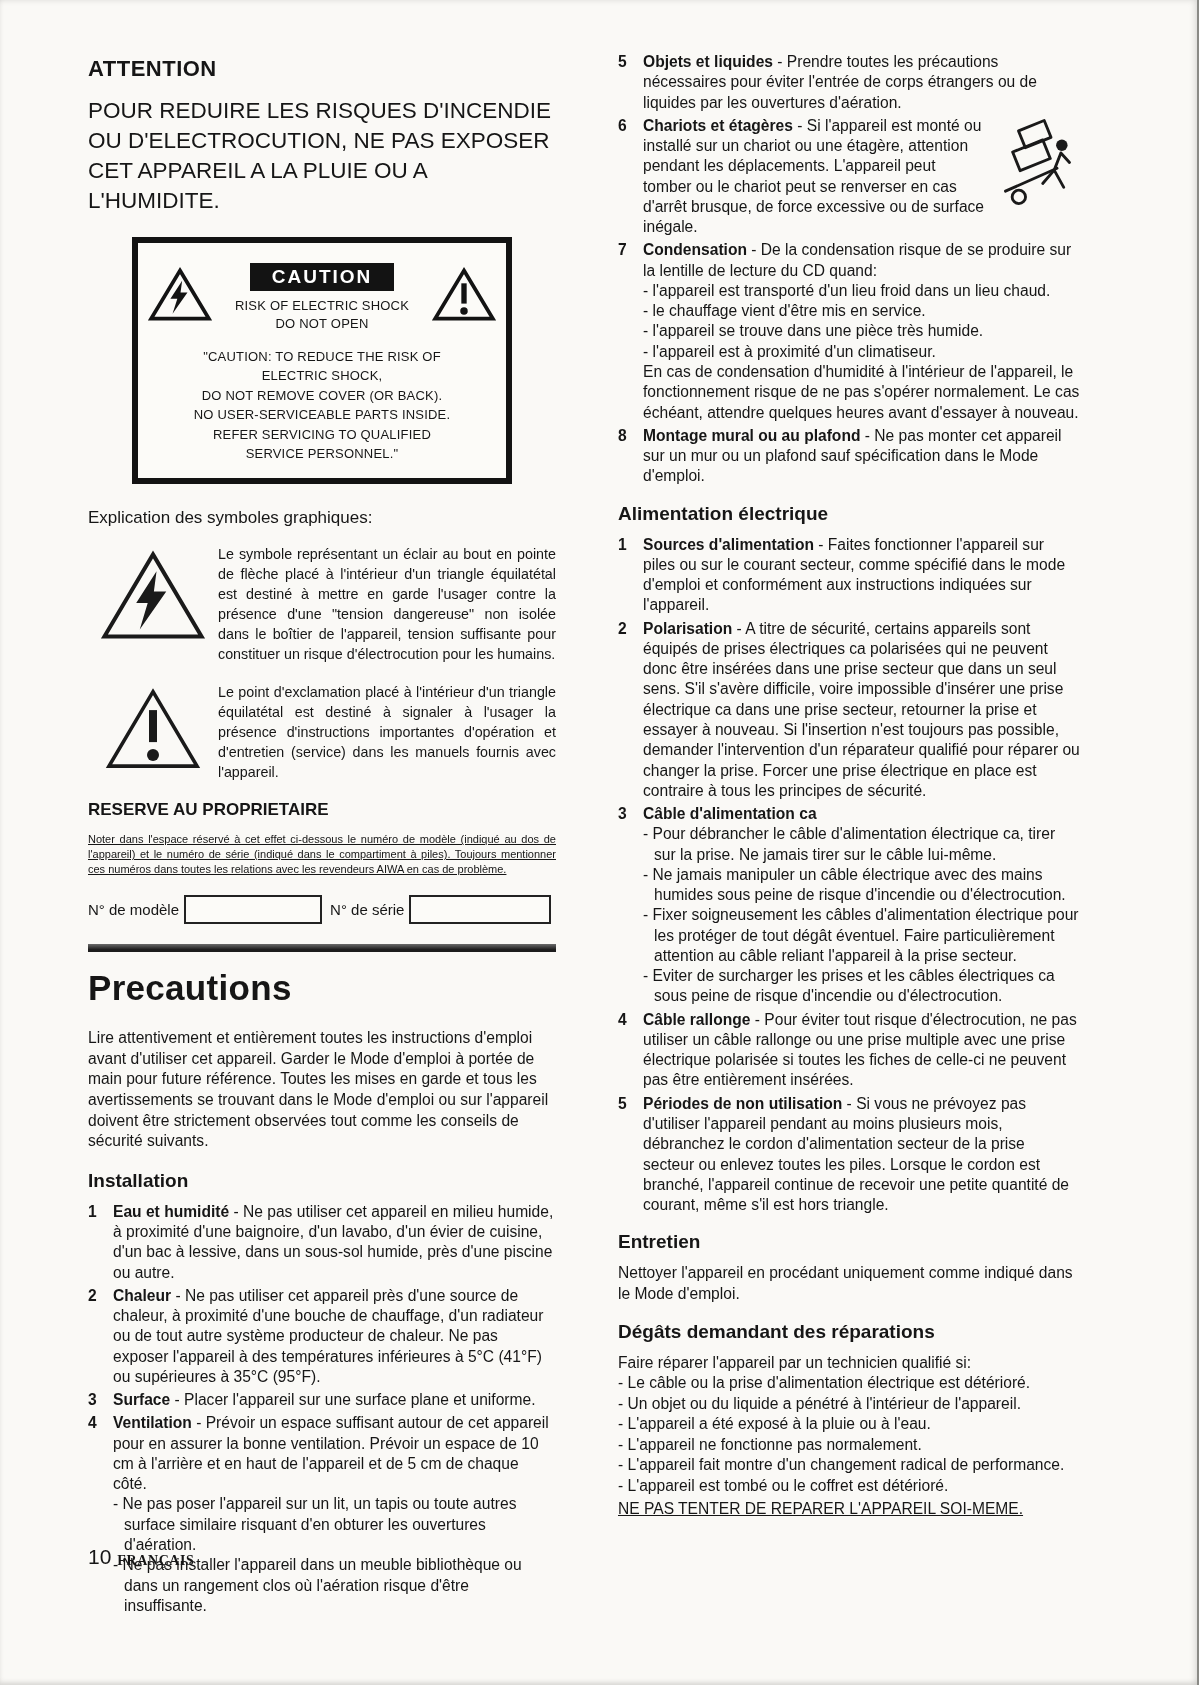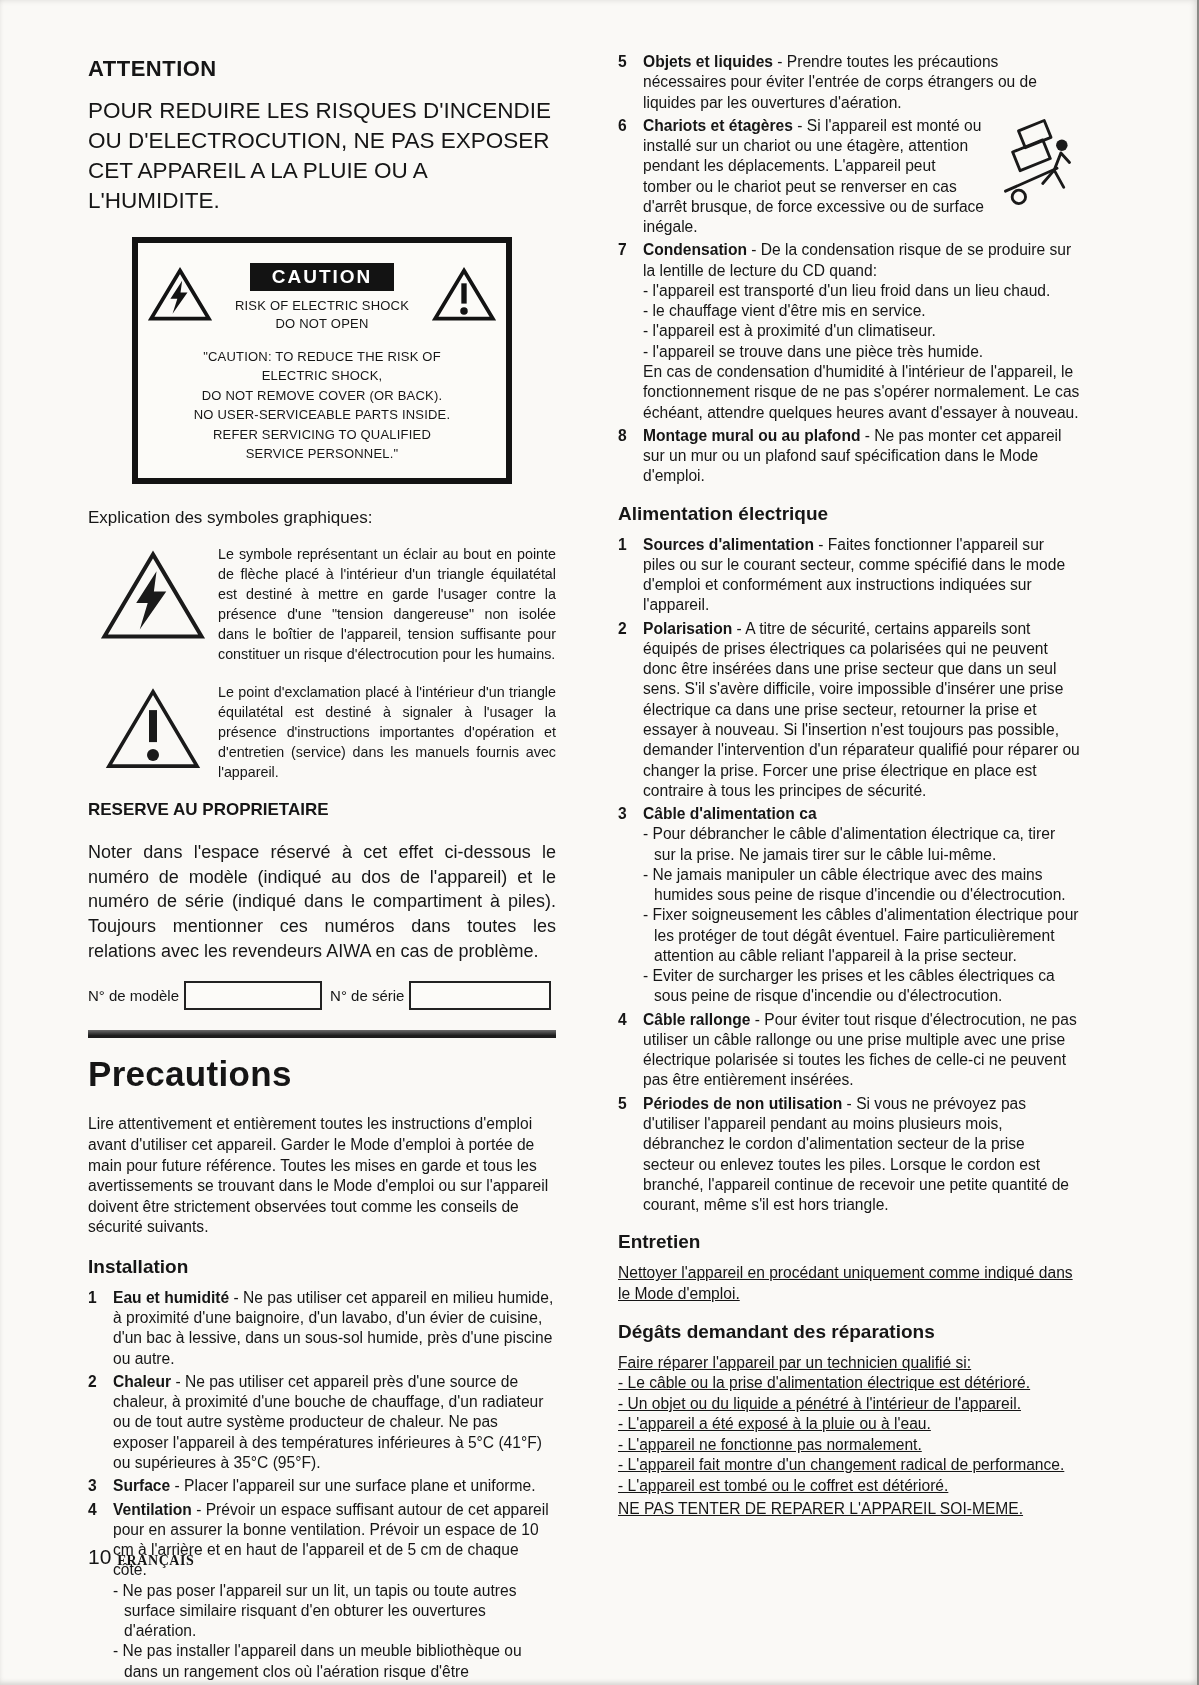--- a/index.html
+++ b/index.html
@@ -24,43 +24,43 @@
   .cb-body { font-size:13px; line-height:1.5; text-align:center; white-space:pre-line; letter-spacing:.2px; }
   .tri-small { width:64px; height:58px; flex:none; }
 
   .h-sym { font-size:17px; font-weight:normal; margin:0 0 16px; }
   .sym-row { display:flex; margin-bottom:18px; }
   .sym-icon { width:130px; flex:none; display:flex; justify-content:center; align-items:flex-start; padding-top:4px; }
   .sym-text { flex:1; font-size:14.3px; line-height:1.4; text-align:justify; }
   .tri-large1 { width:106px; height:94px; }
   .tri-large2 { width:96px; height:85px; }
 
-  .h-owner { font-size:17px; font-weight:bold; margin:2px 0 20px; }
-  .owner-body { font-size:18px; line-height:1.37; text-align:justify; }
+  .h-owner { font-size:17px; font-weight:bold; margin:2px 0 12px; }
+  .owner-body { font-size:11px; line-height:1.37; text-align:justify;text-decoration:underline; }
   .model-row { display:flex; align-items:center; margin:18px 0 6px; font-size:15px; white-space:nowrap; }
   .model-box { height:29px; border:2px solid #222; background:#fcfbf8; margin-left:5px; }
   .box-model { width:138px; margin-right:8px; }
   .box-serial { width:142px; }
 
   .thick-rule { height:8px; background:linear-gradient(180deg,#6b6b6b,#1d1d1d 70%); margin:20px 0 16px; }
 
   .h-main { font-size:35px; font-weight:bold; margin:2px 0 20px; letter-spacing:.3px; }
   .intro { font-size:15.6px; line-height:1.32; margin-bottom:18px; }
 
   .h-section { font-size:19px; font-weight:bold; margin:16px 0 10px; }
 
   .item { display:flex; font-size:15.6px; line-height:1.3; margin-bottom:3px; }
   .item .num { width:25px; flex:none; font-weight:bold; }
   .item .ibody { flex:1; min-width:0; }
   .term { font-weight:bold; }
   .sub { padding-left:11px; text-indent:-11px; }
 
   .cart-icon { float:right; width:86px; height:92px; margin:0 0 4px 8px; }
 
-  .plain { font-size:15.6px; line-height:1.32;text-decoration:underline; }
+  .plain { font-size:15.6px; line-height:1.32; }
   .repairs-final { font-size:15.6px; line-height:1.32; text-decoration:underline; margin-top:2px; }
 
   .footer { position:absolute; left:88px; bottom:116px; display:flex; align-items:flex-end; }
   .footer-num { font-size:21px; }
   .footer-lang { font-family:"Liberation Serif", serif; font-size:14px; font-weight:bold; letter-spacing:.6px; margin-left:6px; }
 
   .scan-edge-right { position:absolute; top:0; right:0; width:2px; height:100%; background:#8a8a86; }
 </style>
 </head>
 <body>
@@ -190,22 +190,22 @@
           <span class="term">Chariots et étagères</span><span> - Si l'appareil est monté ou installé sur un chariot ou une étagère, attention pendant les déplacements. L'appareil peut tomber ou le chariot peut se renverser en cas d'arrêt brusque, de force excessive ou de surface inégale.</span>
         </div>
       </div>
 
       <div class="item">
         <span class="num">7</span>
         <div class="ibody">
           <span class="term">Condensation</span><span> - De la condensation risque de se produire sur la lentille de lecture du CD quand:</span>
           <div class="sub">- l'appareil est transporté d'un lieu froid dans un lieu chaud.</div>
           <div class="sub">- le chauffage vient d'être mis en service.</div>
+          <div class="sub">- l'appareil se trouve dans une pièce très humide.</div>
           <div class="sub">- l'appareil est à proximité d'un climatiseur.</div>
-          <div class="sub">- l'appareil se trouve dans une pièce très humide.</div>
           <div>En cas de condensation d'humidité à l'intérieur de l'appareil, le fonctionnement risque de ne pas s'opérer normalement. Le cas échéant, attendre quelques heures avant d'essayer à nouveau.</div>
         </div>
       </div>
 
       <div class="item">
         <span class="num">8</span>
         <div class="ibody"><span class="term">Montage mural ou au plafond</span><span> - Ne pas monter cet appareil sur un mur ou un plafond sauf spécification dans le Mode d'emploi.</span></div>
       </div>
 
       <div class="h-section">Alimentation électrique</div>

